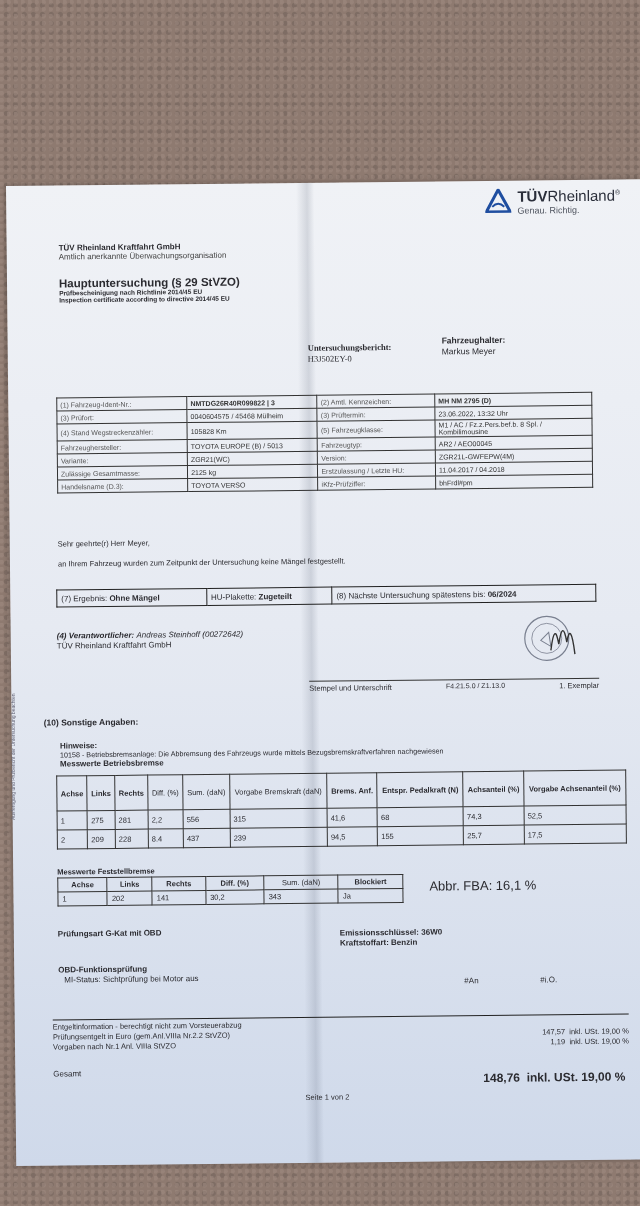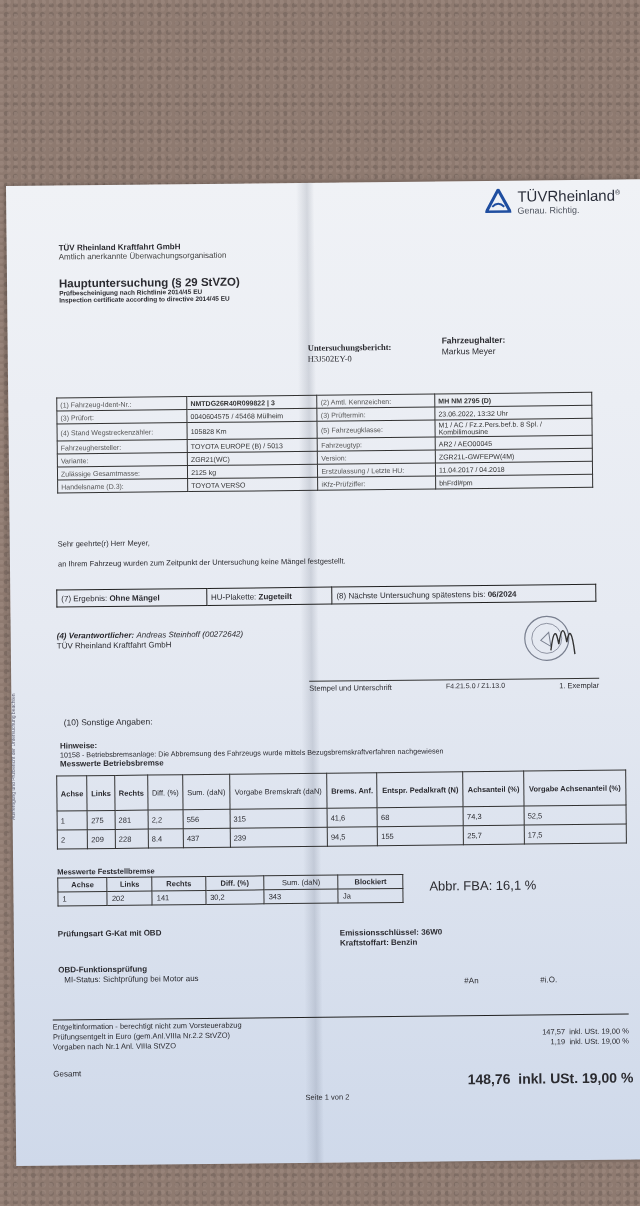--- a/index.html
+++ b/index.html
@@ -24,21 +24,21 @@
     position: absolute; left: 290px; top: 0; width: 18px; height: 100%;
     background: linear-gradient(90deg, rgba(0,0,0,0) 0%, rgba(80,90,110,0.18) 60%, rgba(0,0,0,0) 100%);
   }
   .abs { position: absolute; }
   .tiny { font-size: 7px; }
   .bold { font-weight: bold; }
 
   .logo { right: 20px; top: 8px; display: flex; align-items: flex-start; gap: 6px; }
   .logo-tri { width: 26px; height: 24px; }
   .logo-text { font-size: 15px; color: #2a2e3a; line-height: 1; }
-  .logo-text b { font-weight: normal; }
+  .logo-text b { font-weight: bold; }
   .logo-sub { font-size: 9px; color: #505560; margin-top: 2px; }
 
   .company { left: 52px; top: 58px; }
   .company .l1 { font-size: 8px; font-weight: bold; }
   .company .l2 { font-size: 8px; color: #444; }
 
   .title { left: 52px; top: 92px; }
   .title .h { font-size: 11.5px; font-weight: bold; }
   .title .s { font-size: 6.5px; font-weight: bold; }
 
@@ -55,21 +55,21 @@
   .greet { left: 48px; top: 354px; font-size: 7.5px; }
   .greet2 { left: 48px; top: 374px; font-size: 7.5px; }
 
   .result { left: 46px; top: 404px; width: 540px; }
   .result td { border: 1px solid #222; font-size: 8px; padding: 2px 4px; height: 12px; }
 
   .resp { left: 46px; top: 446px; font-size: 8px; line-height: 10px; }
   .stamp { left: 510px; top: 430px; width: 60px; height: 56px; }
   .sigline { left: 298px; top: 498px; width: 290px; border-top: 1px solid #333; font-size: 7.5px; display: flex; justify-content: space-between; padding-top: 2px; }
 
-  .other { left: 52px; top: 532px; font-size: 8.5px; font-weight: normal; }
+  .other { left: 32px; top: 532px; font-size: 8.5px; font-weight: bold; }
   .hinw { left: 48px; top: 556px; font-size: 8px; line-height: 9px; }
 
   .brake { left: 44px; top: 590px; width: 570px; }
   .brake th, .brake td { border: 1px solid #333; font-size: 7.5px; padding: 1px 3px; }
   .brake th { font-weight: bold; text-align: center; height: 32px; }
   .brake td { height: 16px; }
 
   .fest-title { left: 44px; top: 682px; font-size: 7.5px; font-weight: bold; }
   .fest { left: 44px; top: 692px; width: 346px; }
   .fest th, .fest td { border: 1px solid #333; font-size: 7.5px; padding: 1px 4px; height: 11px; }
@@ -79,21 +79,21 @@
   .pruf { left: 44px; top: 744px; font-size: 8px; font-weight: bold; }
   .emis { left: 326px; top: 746px; font-size: 8px; font-weight: bold; line-height: 10px; }
   .obd { left: 44px; top: 780px; font-size: 8px; line-height: 10px; }
   .obd .h { font-weight: bold; }
   .obdr1 { left: 450px; top: 795px; font-size: 8px; }
   .obdr2 { left: 526px; top: 795px; font-size: 8px; }
 
   .fees { left: 38px; top: 834px; width: 576px; border-top: 1.5px solid #222; font-size: 7.5px; line-height: 10px; padding-top: 2px; }
   .fees-row { display: flex; justify-content: space-between; }
   .gesamt { left: 38px; top: 884px; font-size: 8px; font-weight: normal; }
-  .gesamt-amt { right: 16px; top: 890px; font-size: 14px; font-weight: bold; }
+  .gesamt-amt { right: 24px; top: 890px; font-size: 12px; font-weight: bold; }
   .page { left: 290px; top: 910px; font-size: 7.5px; }
   .sidetxt { left: 10px; top: 640px; transform: rotate(-90deg); transform-origin: left top; font-size: 5px; color: #667; white-space: nowrap; }
 </style>
 </head>
 <body>
 
 <div class="paper">
   <div class="fold"></div>
 
   <div class="abs logo">

